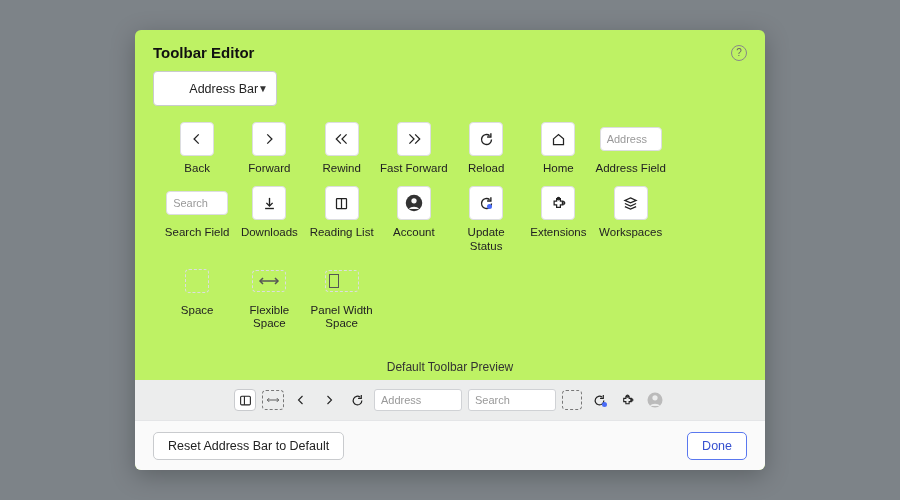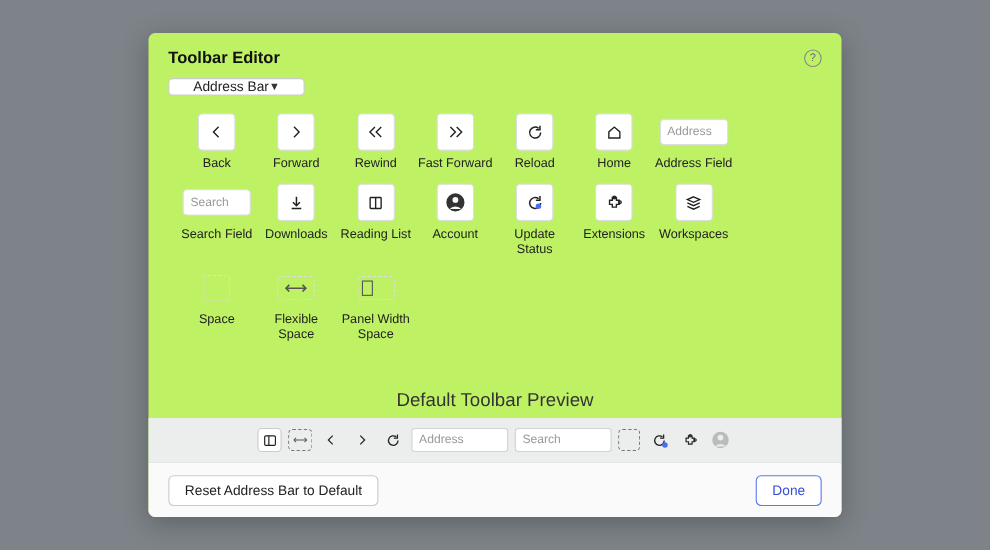--- a/index.html
+++ b/index.html
@@ -40,27 +40,27 @@
   .help-icon {
     width: 16px; height: 16px;
     border: 1px solid #888;
     border-radius: 50%;
     display: flex; align-items: center; justify-content: center;
     font-size: 10px; color: #666;
   }
   .selector-row { padding: 4px 18px 10px 18px; }
   .selector {
     width: 124px;
-    height: 16px;
+    height: 35px;
     border: 1px solid #c9cbce;
     border-radius: 4px;
     background: #fff;
     display: flex;
     align-items: center;
-    justify-content: center;
+    justify-content: flex-end;
     padding: 0 8px;
     font-size: 12.5px;
     color: #222;
     cursor: pointer;
   }
   .selector .caret { font-size: 10px; color: #333; }
   .palette {
     flex: 1;
     padding: 6px 26px 0 26px;
     overflow: hidden;
@@ -105,21 +105,21 @@
   }
   .dot {
     width: 5px; height: 5px; border-radius: 50%;
     background: #4a6cf7;
     position: absolute;
     bottom: 2px; right: 2px;
   }
   .icon-wrap { position: relative; display: inline-flex; }
   .preview-label {
     text-align: center;
-    font-size: 17px;
+    font-size: 12px;
     color: #333;
     padding: 8px 0 6px 0;
   }
   .preview-bar {
     height: 40px;
     background: #eceded;
     display: flex;
     align-items: center;
     justify-content: center;
     gap: 6px;

